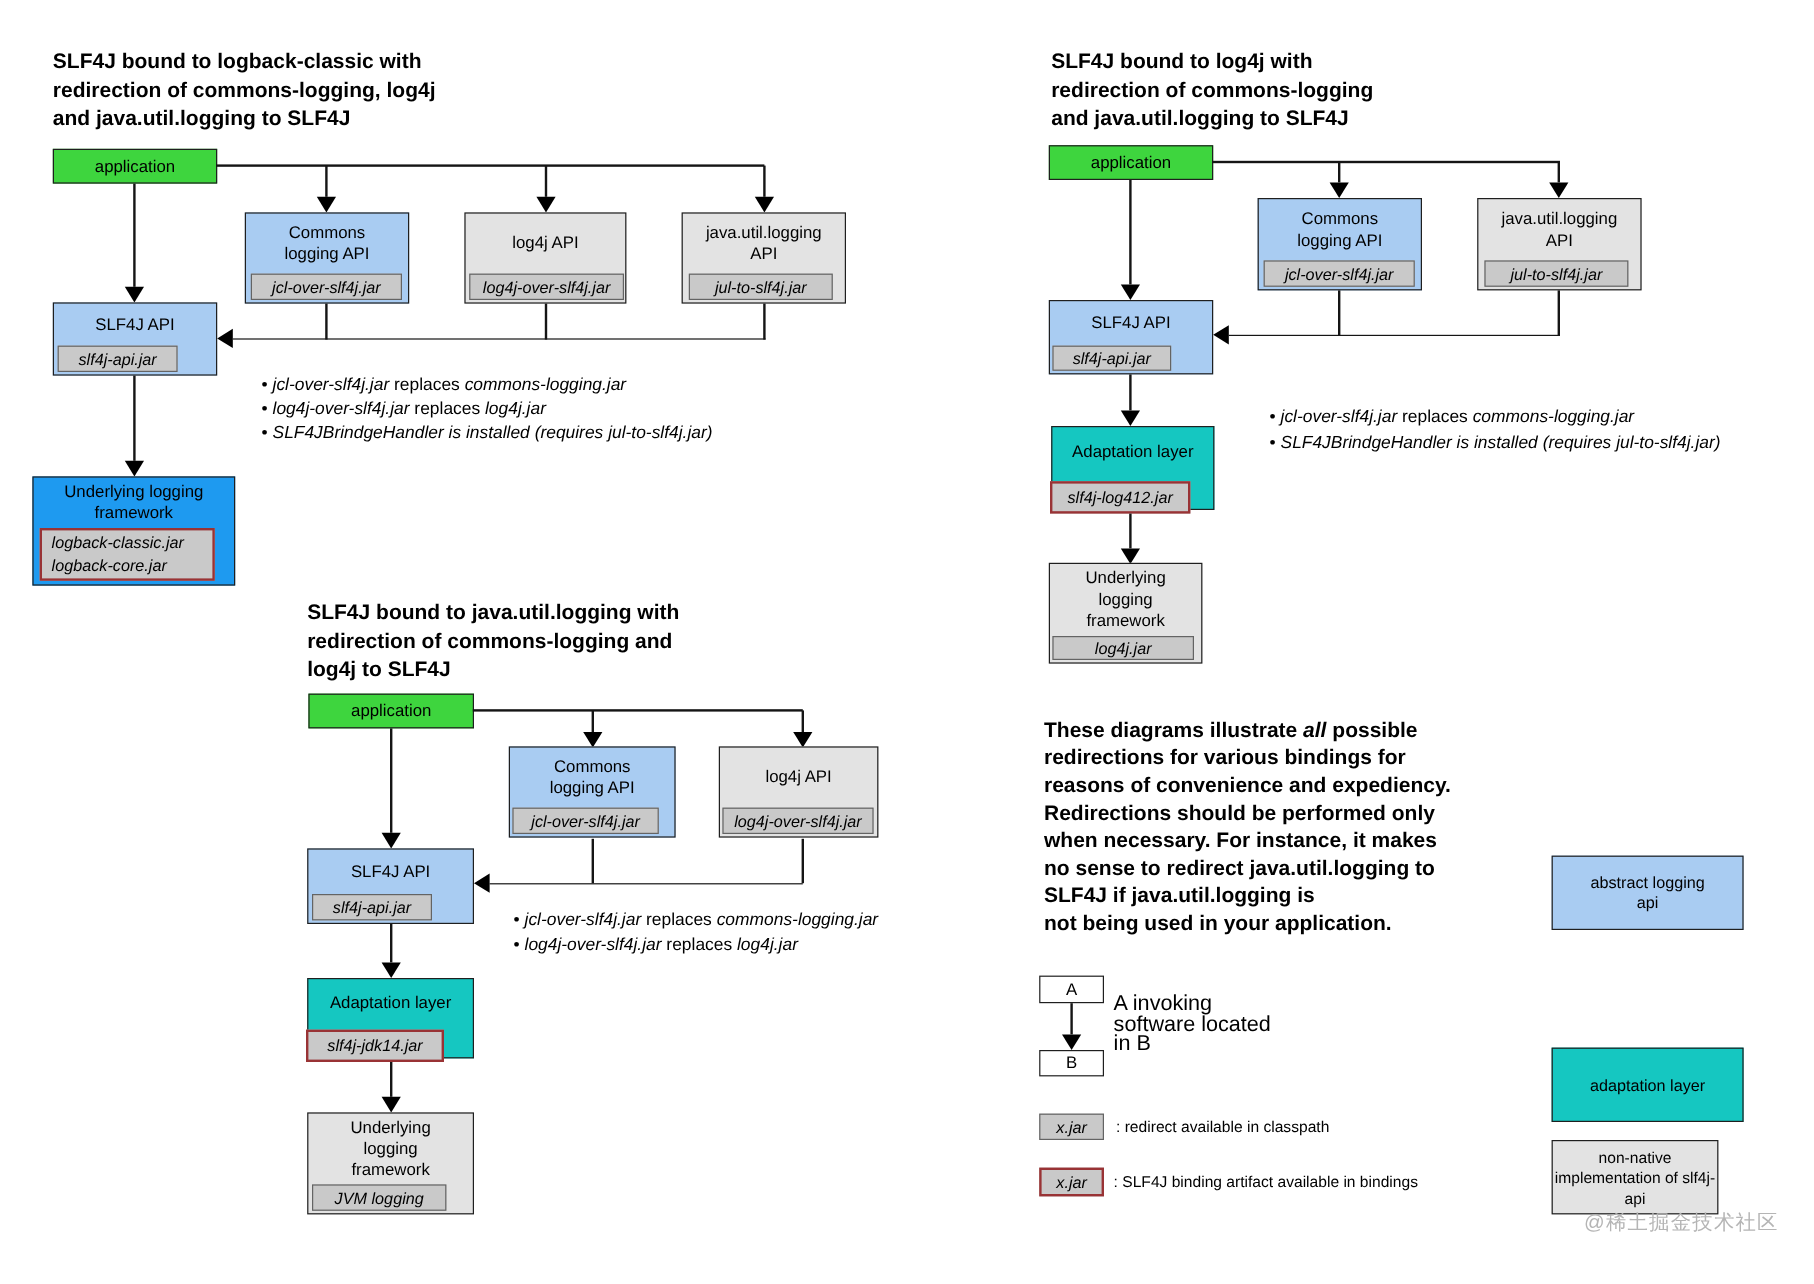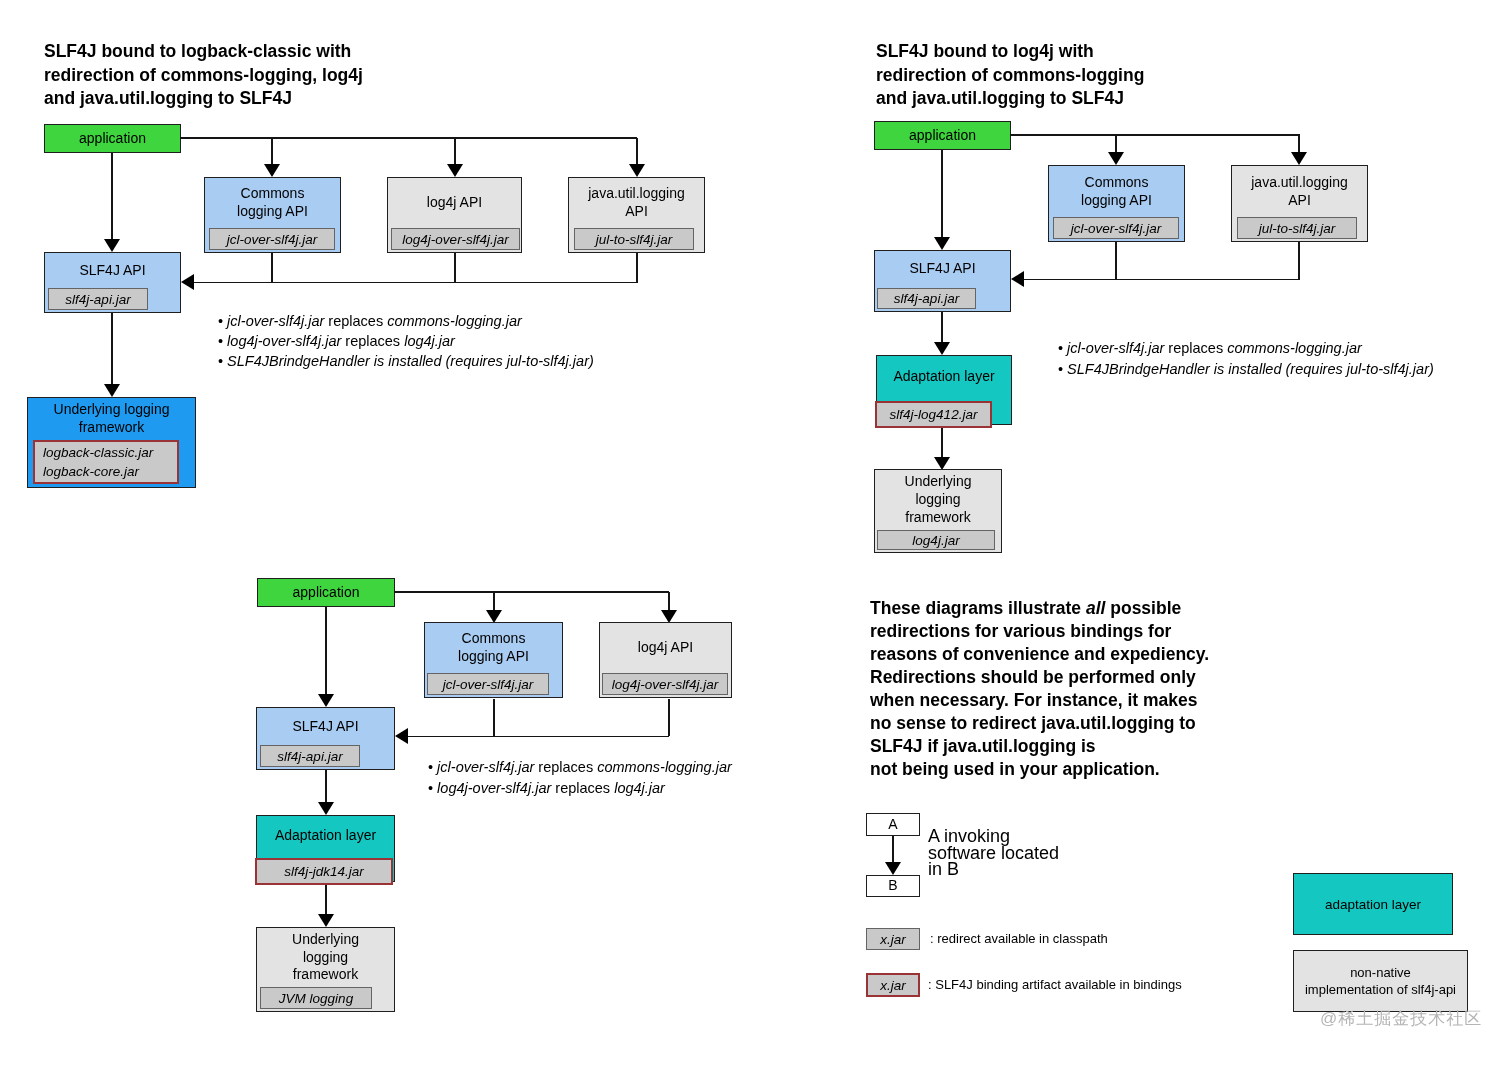--- a/index.html
+++ b/index.html
@@ -157,20 +157,21 @@
   <div class="box" style="left: 874px; top: 469px; width: 128px; height: 84px; background-color: rgb(227, 227, 227);">
     <div class="lbl" style="bottom:22px;">
         <span class="inner" style="max-width:84px;">Underlying logging framework</span>
       </div>
     <div class="tag" style="left:2px;bottom:2px;width:118px;height:20px;">log4j.jar</div>
   </div>
 
   <div class="bullets lh21" style="left:1058px;top:338px;"><span>• </span><span style="font-style: italic;">jcl-over-slf4j.jar</span><span> replaces </span><span style="font-style: italic;">commons-logging.jar</span></div>
   <div class="bullets lh21" style="left:1058px;top:359px;"><span>• </span><span style="font-style: italic;">SLF4JBrindgeHandler is installed (requires jul-to-slf4j.jar)</span></div>
 
+  <div class="title" style="left:256px;top:499px;">SLF4J bound to java.util.logging with<br>redirection of commons-logging and<br>log4j to SLF4J</div>
 
   <div class="box" style="left: 257px; top: 578px; width: 138px; height: 29px; background-color: rgb(62, 213, 62);">
     <div class="lbl" style="bottom:0;">application</div>
   </div>
 
   <div class="hline" style="left:394px;top:591px;width:275px;"></div>
   <div class="vline" style="left:493px;top:592px;height:18px;"></div>
   <div class="arr-d" style="left:486px;top:610px;"></div>
   <div class="vline" style="left:668px;top:592px;height:18px;"></div>
   <div class="arr-d" style="left:661px;top:610px;"></div>
@@ -204,21 +205,21 @@
   <div class="hline" style="left:408px;top:735.5px;width:261px;"></div>
   <div class="arr-l" style="left:395px;top:728px;"></div>
 
   <div class="vline" style="left:325px;top:770px;height:32px;"></div>
   <div class="arr-d" style="left:318px;top:802px;"></div>
 
   <div class="box" style="left: 256px; top: 815px; width: 139px; height: 67px; background-color: rgb(21, 199, 193);">
     <div class="lbl" style="bottom:26px;">
         <span class="inner">Adaptation layer</span>
       </div>
-    <div class="tag red" style="left:-2px;bottom:-4px;width:138px;height:27px;text-align:right;">slf4j-jdk14.jar</div>
+    <div class="tag red" style="left:-2px;bottom:-4px;width:115px;height:27px;text-align:right;">slf4j-jdk14.jar</div>
   </div>
 
   <div class="vline" style="left:325px;top:885px;height:29px;"></div>
   <div class="arr-d" style="left:318px;top:914px;"></div>
 
   <div class="box" style="left: 256px; top: 927px; width: 139px; height: 85px; background-color: rgb(227, 227, 227);">
     <div class="lbl" style="bottom:24px;">
         <span class="inner" style="max-width:84px;">Underlying logging framework</span>
       </div>
     <div class="tag" style="left:3px;bottom:2px;width:112px;height:22px;">JVM logging</div>
@@ -238,22 +239,25 @@
     <div class="lbl" style="bottom:0;">B</div>
   </div>
   <div class="legend-text" style="left:928px;top:828px;">A invoking<br>software located<br>in B</div>
 
   <div class="tag" style="left:866px;top:928px;width:54px;height:22px;">x.jar</div>
   <div class="key-label" style="left:930px;top:931px;">: redirect available in classpath</div>
 
   <div class="tag red" style="left:866px;top:973px;width:54px;height:24px;">x.jar</div>
   <div class="key-label" style="left:928px;top:977px;">: SLF4J binding artifact available in bindings</div>
 
+  <div class="colorbox" style="left: 1293px; top: 713px; width: 160px; height: 62px; background-color: rgb(169, 204, 242);">
+    <span class="inner" style="max-width:110px;">abstract logging api</span>
+  </div>
   <div class="colorbox" style="left: 1293px; top: 873px; width: 160px; height: 62px; background-color: rgb(21, 199, 193);">
     <span class="inner">adaptation layer</span>
   </div>
-  <div class="colorbox" style="left: 1293px; top: 950px; width: 175px; height: 62px; font-size: 13px; background-color: rgb(227, 227, 227);">
+  <div class="colorbox" style="left: 1293px; top: 950px; width: 139px; height: 62px; font-size: 13px; background-color: rgb(227, 227, 227);">
     <span class="inner" style="max-width:152px;">non-native implementation of slf4j-api</span>
   </div>
 
   <div class="watermark" style="left:1320px;top:1007px;">@稀土掘金技术社区</div>
 
 </div>
 
 </body></html>

